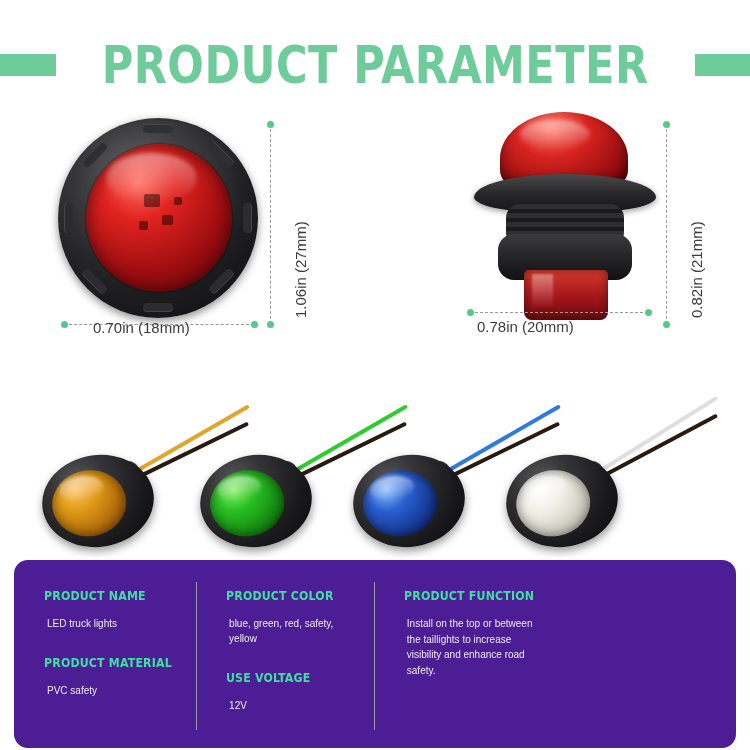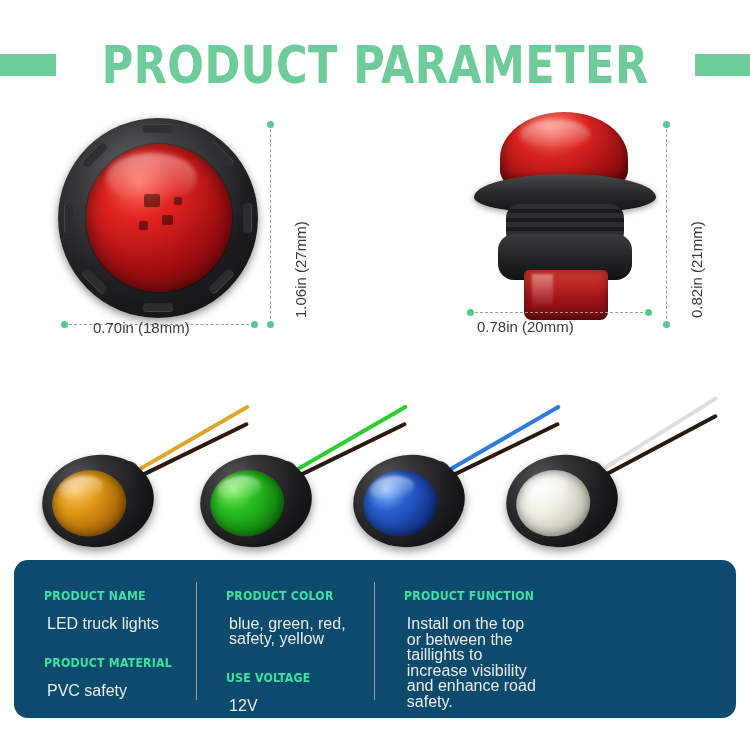--- a/index.html
+++ b/index.html
@@ -173,41 +173,41 @@
     position:absolute; left:74px; top:44px; width:24px; height:26px;
     border-radius:50%;
     background:linear-gradient(180deg,#3a3a3d,#151517);
   }
   .wire {
     position:absolute; height:4px; border-radius:2px; transform-origin:0 50%;
   }
 
   
   .card {
-    position:absolute; left:14px; top:560px; width:722px; height:158px;
-    background:#0c4a6e; border-radius:14px;
+    position:absolute; left:14px; top:560px; width:722px; height:188px;
+    background:#4c1d95; border-radius:14px;
   }
   .card-grid {
     position:absolute; inset:0;
     display:grid;
     grid-template-columns:1fr 1fr 1fr 1fr;
   }
   .col { position:relative; padding:28px 16px 0 30px; }
   .col + .col::before{
     content:""; position:absolute; left:0; top:22px; bottom:18px;
     width:1px; background:#9b9b9e;
   }
   .f-label {
     font-family:"DejaVu Sans Condensed","Liberation Sans", sans-serif;
     font-size:13px; font-weight:bold; color:#3ee0a0;
     letter-spacing:.2px; white-space:nowrap;
     transform:scaleX(0.94); transform-origin:left center;
   }
   .f-value {
-    margin-top:13px; font-size:16px; color:#ececec; line-height:15px;
+    margin-top:13px; font-size:10px; color:#ececec; line-height:15px;
     padding-left:3px;
   }
   .f-block.second { margin-top:24px; }
   .f-value.multi { line-height:15.5px; }
 </style>
 </head>
 <body>
 
 <div class="header">
   <div class="hdr-bar left"></div>

